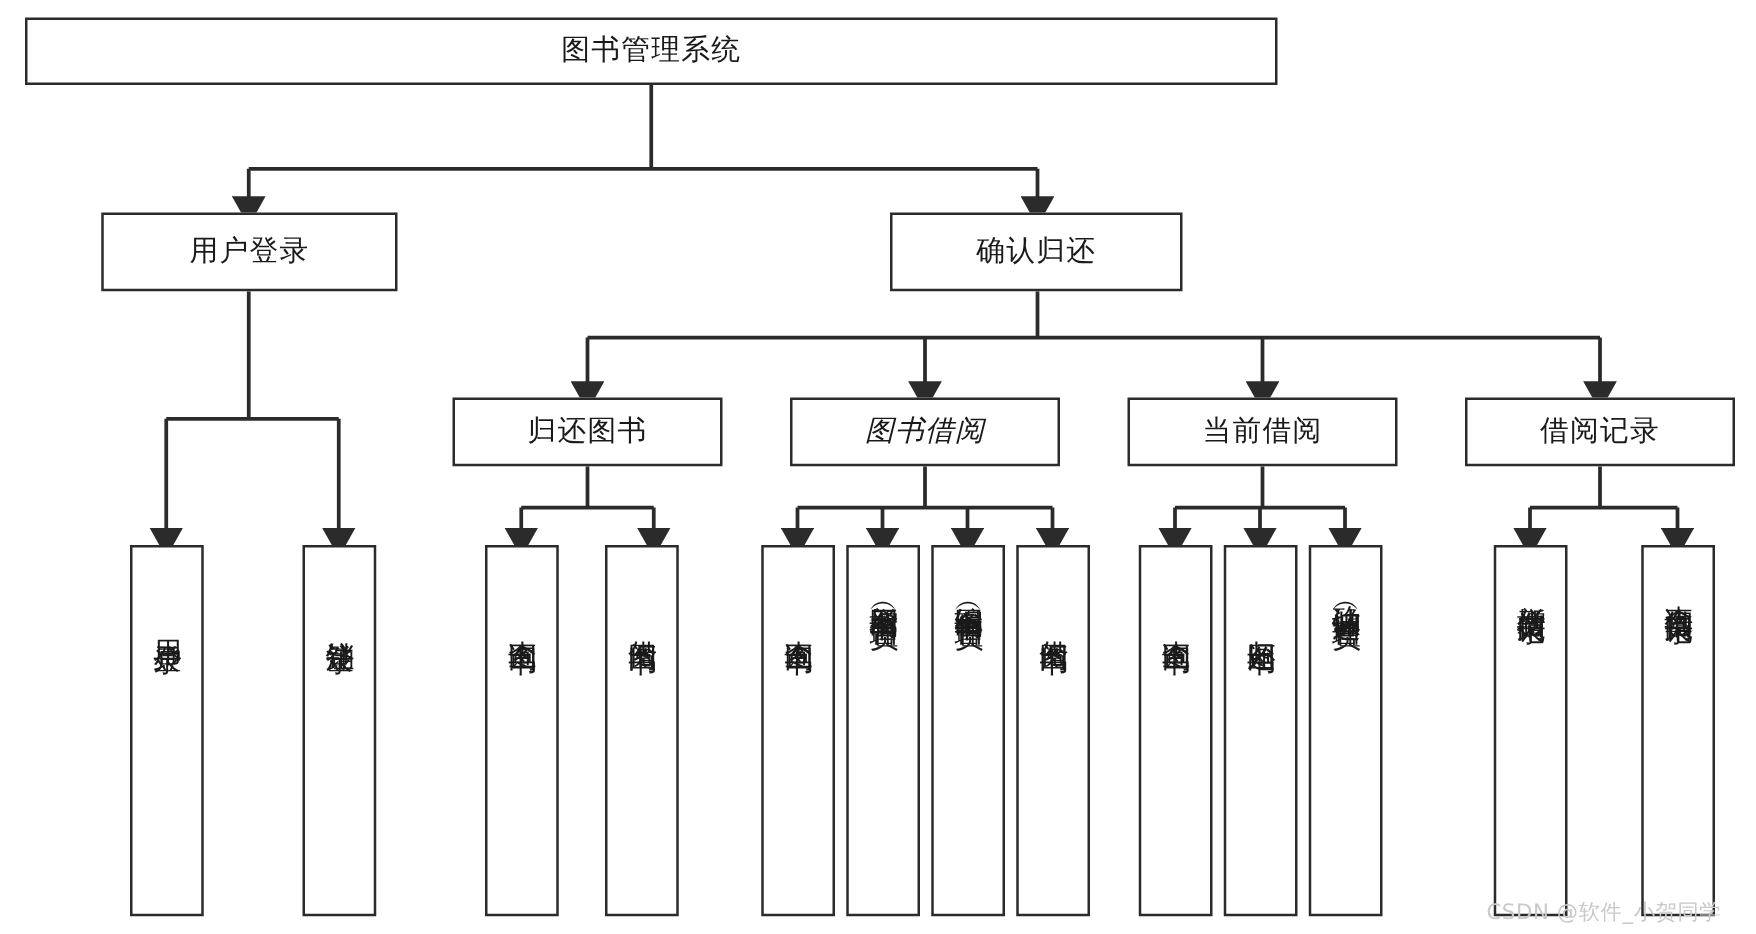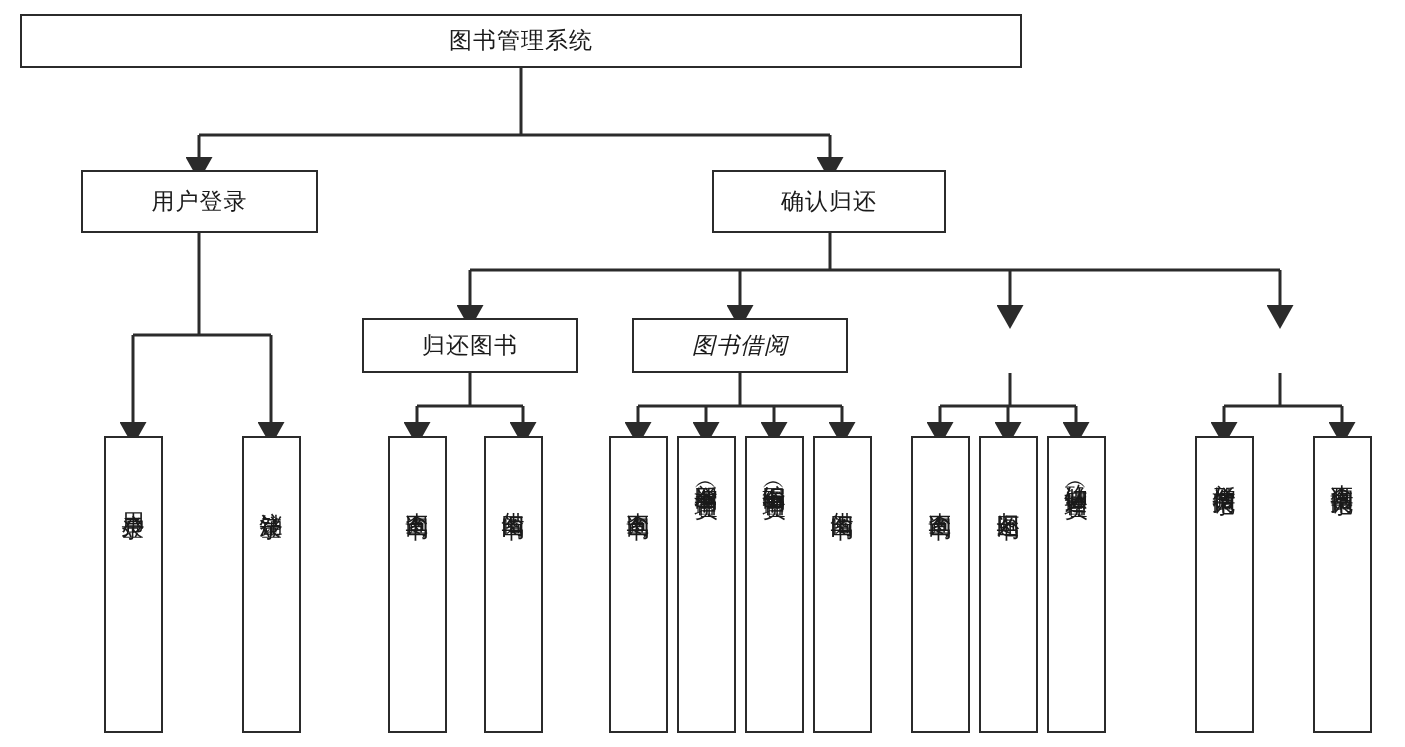--- a/index.html
+++ b/index.html
@@ -135,20 +135,26 @@
   <div class="node horiz" style="left:712px; top:170px; width:234px; height:63px;">
     <span>确认归还</span>
   </div>
 
   <div class="node horiz" style="left:362px; top:318px; width:216px; height:55px;">
     <span>归还图书</span>
   </div>
   <div class="node horiz" style="left:632px; top:318px; width:216px; height:55px;font-style:italic;">
     <span>图书借阅</span>
   </div>
+  <div class="node horiz" style="left:902px; top:318px; width:216px; height:55px;">
+    <span>当前借阅</span>
+  </div>
+  <div class="node horiz" style="left:1172px; top:318px; width:216px; height:55px;">
+    <span>借阅记录</span>
+  </div>
 
   <div class="node vert pad-mid" style="left:104px; top:436px; width:59px; height:297px;">
     <span class="vlabel">用户登录</span>
   </div>
   <div class="node vert pad-mid" style="left:242px; top:436px; width:59px; height:297px;">
     <span class="vlabel">注销登录</span>
   </div>
 
   <div class="node vert pad-mid" style="left:388px; top:436px; width:59px; height:297px;">
     <span class="vlabel">查询图书</span>
@@ -180,14 +186,15 @@
     <span class="vlabel">确认归还（管理员）</span>
   </div>
 
   <div class="node vert pad-sm" style="left:1195px; top:436px; width:59px; height:297px;">
     <span class="vlabel">新增借阅记录</span>
   </div>
   <div class="node vert pad-sm" style="left:1313px; top:436px; width:59px; height:297px;">
     <span class="vlabel">查询借阅记录</span>
   </div>
 
+  <div id="watermark">CSDN @软件_小贺同学</div>
 
 </div>
 
 </body></html>

